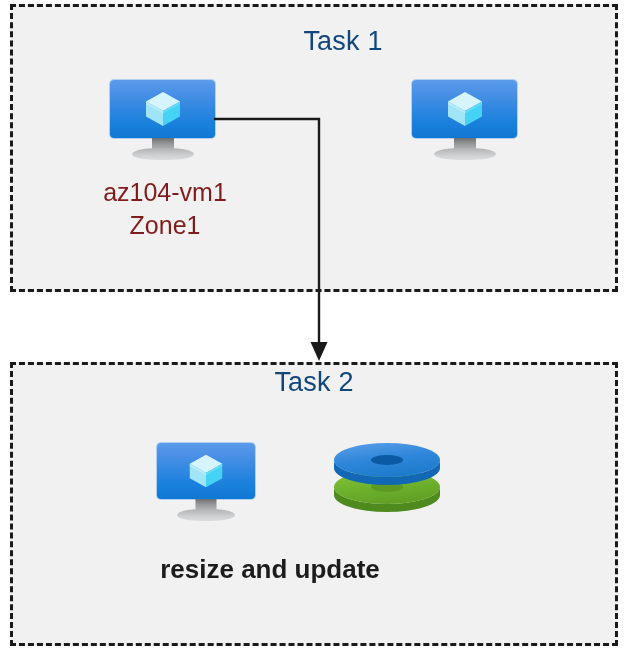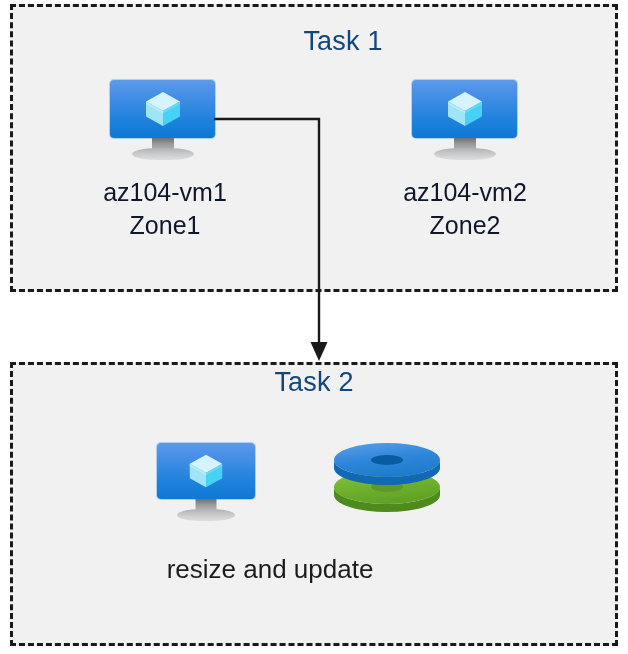--- a/index.html
+++ b/index.html
@@ -102,40 +102,41 @@
   #connector {
     position: absolute;
     left: 0;
     top: 0;
     pointer-events: none;
   }
 
   .vm-label {
     position: absolute;
     text-align: center;
-    color: #0f172a;
+    color: #7f1d1d;
     font-size: 25px;
     line-height: 33px;
     font-family: "Liberation Sans", sans-serif;
     white-space: pre;
   }
 
   #vm1-label { left: 40px;  top: 176px; width: 250px; }
   #vm2-label { left: 340px; top: 176px; width: 250px; }
 
   #task2-caption {
     position: absolute;
     left: 60px;
     top: 554px;
     width: 420px;
     text-align: center;
     color: #1c1c1c;
     font-size: 26px;
     font-family: "Liberation Sans", sans-serif;
     white-space: nowrap;
+    font-weight: bold;
   }
 </style>
 </head>
 <body>
 
 <div id="canvas">
 
   <div class="task-box" id="task1-box"></div>
   <div class="task-title" id="task1-title">Task 1</div>
 
@@ -162,22 +163,20 @@
         <polygon points="22,24 39,14.5 39,17 22,26.5" fill="#7fe0f7" opacity="0.55"></polygon>
         <polygon points="5,14.5 22,24 22,26.5 5,17" fill="#bfeefb" opacity="0.7"></polygon>
       </svg>
     </div>
     <div class="vm-stand" style="top:58px; width:22px; height:14px;"></div>
     <div class="vm-base" style="top:68px; width:62px; height:12px;"></div>
   </div>
 
   <div class="vm-label" id="vm1-label">az104-vm1
 Zone1</div>
-  <div class="vm-label" id="vm2-label">az104-vm2
-Zone2</div>
 
   <svg id="connector" width="628" height="654">
     <path d="M 214 119 L 319 119 L 319 346" fill="none" stroke="#1a1a1a" stroke-width="2.4"></path>
     <polygon points="319,361 310.5,342 327.5,342" fill="#1a1a1a"></polygon>
   </svg>
 
   <div class="task-box" id="task2-box"></div>
   <div class="task-title" id="task2-title">Task 2</div>
 
   <div class="vm-icon" id="vm3-icon" style="left:157px; top:443px; width:98px; height:78px;">

